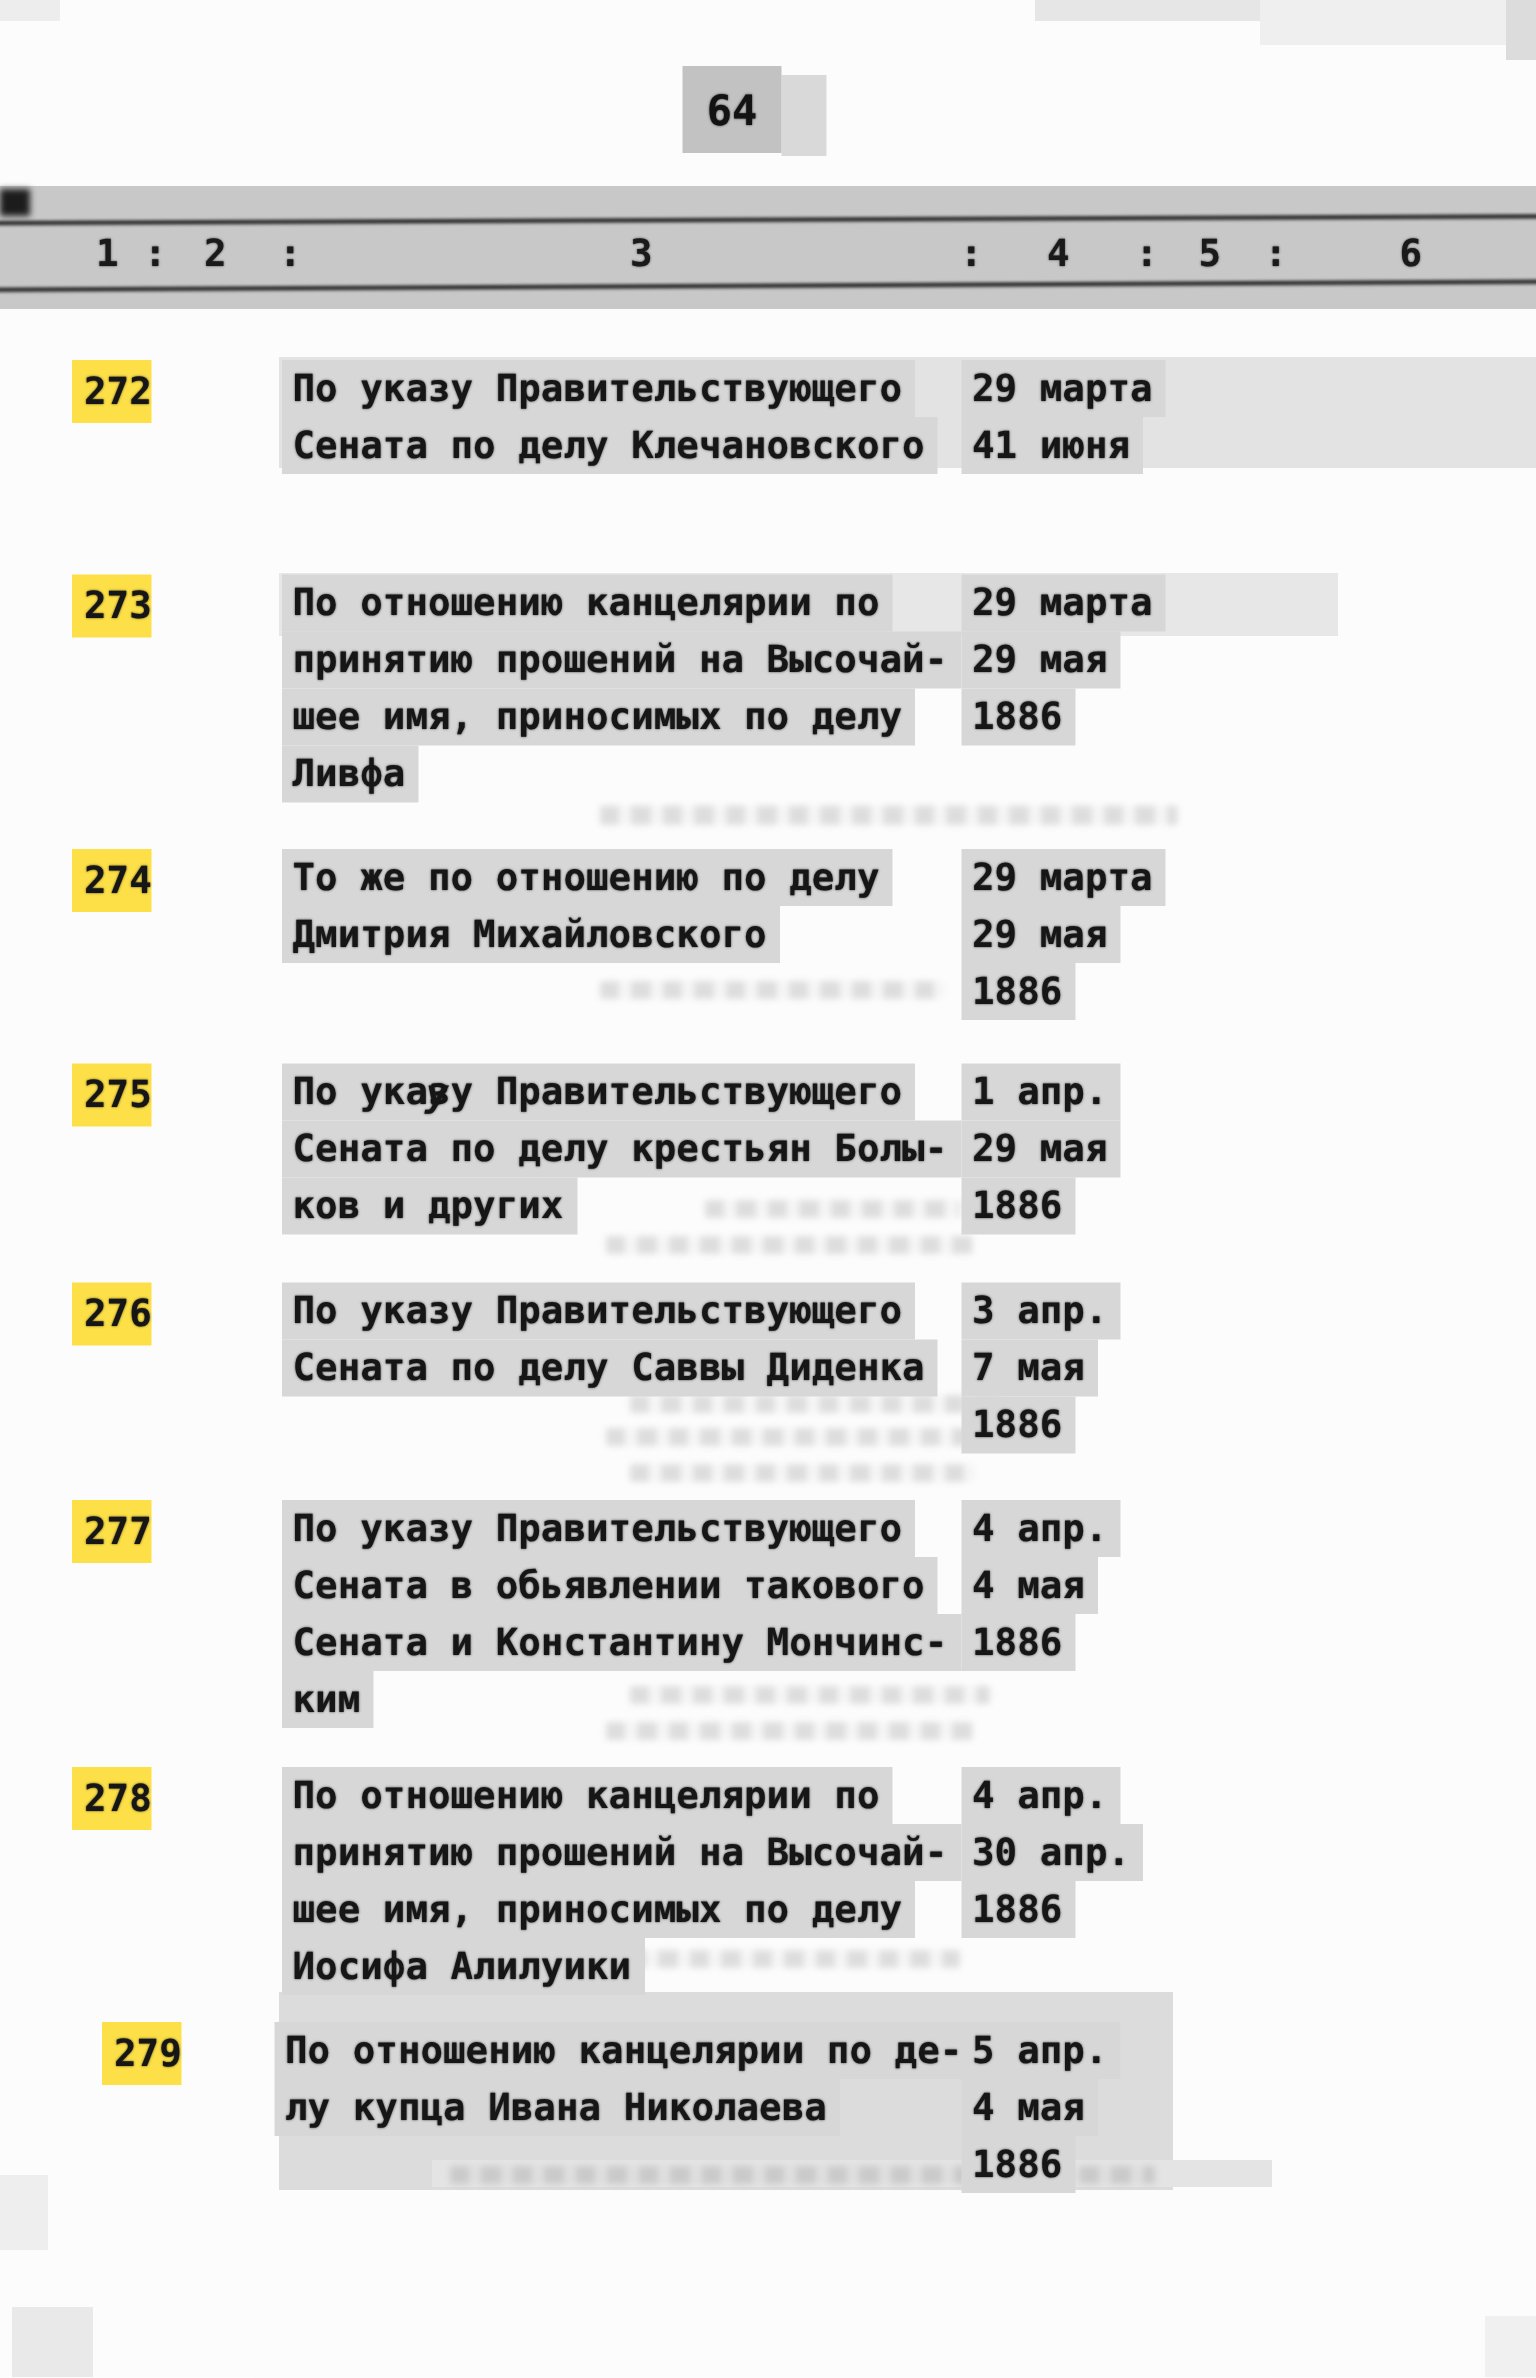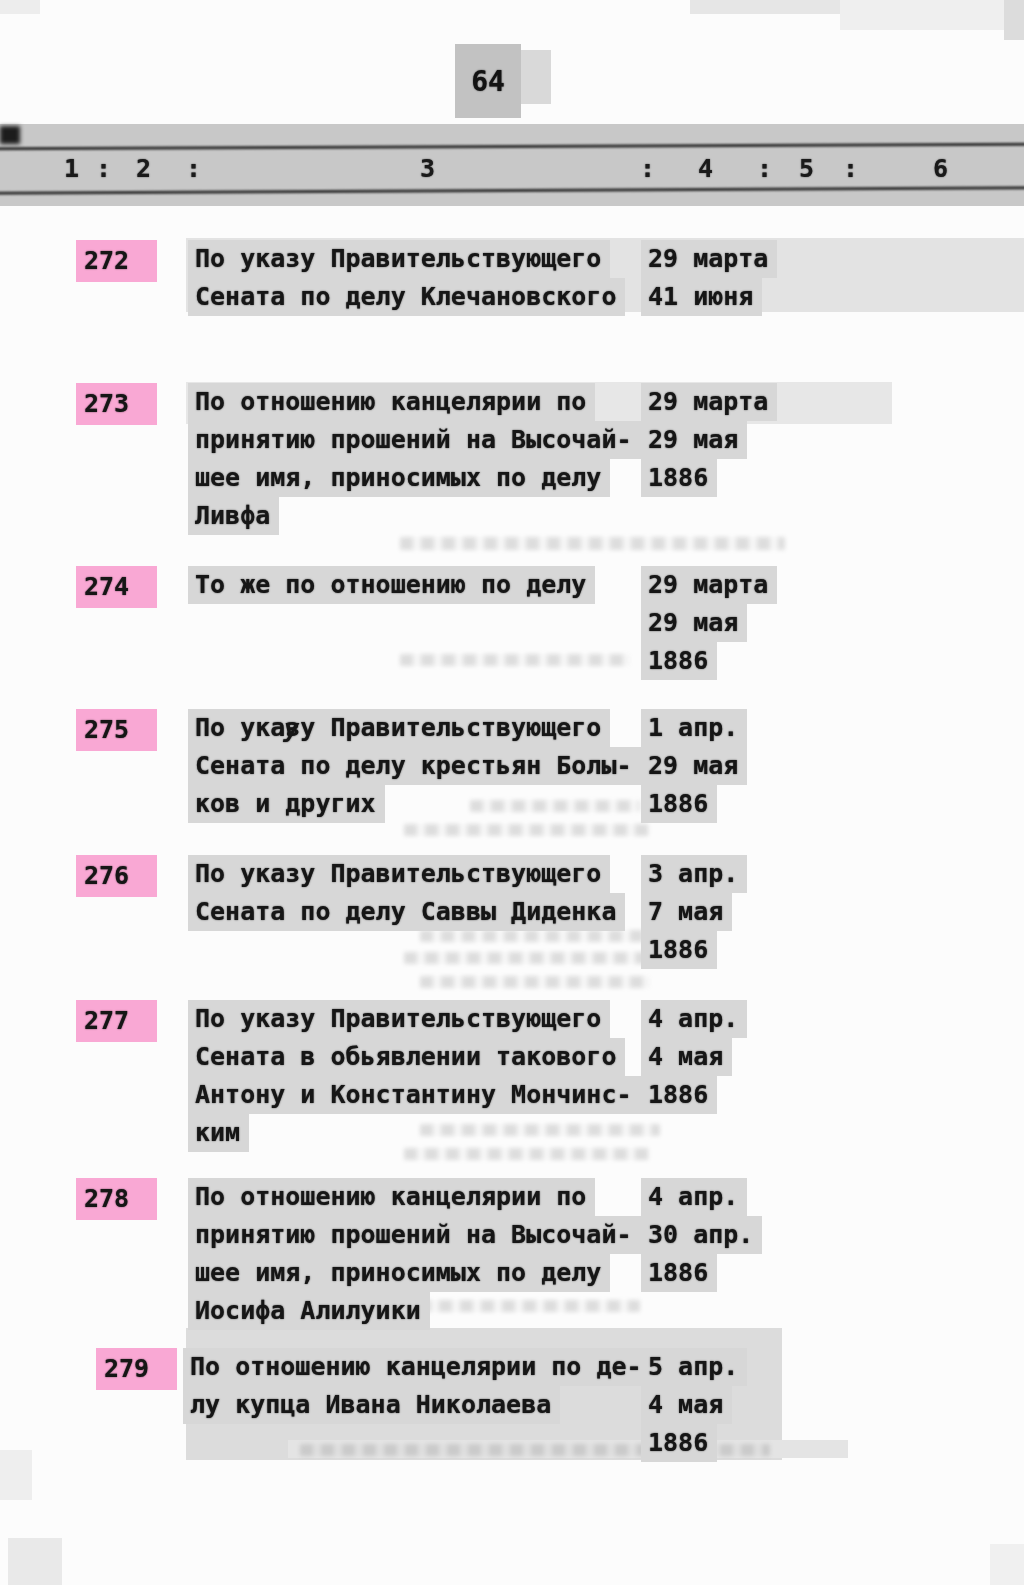--- a/index.html
+++ b/index.html
@@ -7,21 +7,21 @@
     position:relative;
     width:1024px;height:1585px;
     background:#fcfcfc;
     overflow:hidden;
     font-family:"DejaVu Sans Mono", monospace;
     color:#161616;
   }
   .patch{position:absolute;z-index:0;}
   
   .pageno-box{
-    position:absolute;left:455px;top:44px;width:66px;height:74px;
+    position:absolute;left:455px;top:44px;width:66px;height:58px;
     background:#c2c2c2;z-index:2;
     display:flex;align-items:center;justify-content:center;
   }
   .pageno-box .num{
     font-size:28px;font-weight:bold;color:#131313;
     text-shadow:0 0 1.5px rgba(10,10,10,.85);
     filter:blur(.4px);
   }
   
   .band{
@@ -43,24 +43,23 @@
     font-size:25px;font-weight:bold;color:#1a1a1a;
     text-shadow:0 0 1.5px rgba(15,15,15,.8);
     filter:blur(.4px);
   }
   
   .content{position:absolute;left:0;top:0;width:100%;height:100%;z-index:3;}
   .entry{position:absolute;left:0;width:1024px;}
   .entry .no{
     position:absolute;left:48px;top:0;
     font-size:25px;font-weight:bold;line-height:38px;
-    background:#f9a8d4;padding:2px 28px 2px 8px;
+    background:#fde047;padding:2px 0 2px 8px;
     text-shadow:0 0 1.5px rgba(15,15,15,.8);
     filter:blur(.35px);
-    margin-left:28px;
   }
   .entry .desc{position:absolute;left:195px;top:0;width:470px;}
   .entry .dates{position:absolute;left:648px;top:0;width:170px;}
   .tline{height:38px;white-space:nowrap;}
   .tline>span{
     display:inline-block;
     font-size:25px;font-weight:bold;line-height:34px;
     background:#d7d7d7;padding:2px 9px 2px 7px;margin-left:-7px;
     text-shadow:0 0 1.6px rgba(15,15,15,.8);
     filter:blur(.38px);
@@ -163,20 +162,21 @@
           <div class="tline"><span>29 марта</span></div>
           <div class="tline"><span>29 мая</span></div>
           <div class="tline"><span>1886</span></div>
         </div>
     </div>
 
     <div class="entry" style="top: 566px;">
       <span class="no">274</span>
       <div class="desc">
           <div class="tline"><span>То же по отношению по делу</span></div>
+          <div class="tline"><span>Дмитрия Михайловского</span></div>
         </div>
       <div class="dates">
           <div class="tline"><span>29 марта</span></div>
           <div class="tline"><span>29 мая</span></div>
           <div class="tline"><span>1886</span></div>
         </div>
     </div>
 
     <div class="entry" style="top: 709px;">
       <span class="no">275</span>
@@ -203,21 +203,21 @@
           <div class="tline"><span>7 мая</span></div>
           <div class="tline"><span>1886</span></div>
         </div>
     </div>
 
     <div class="entry" style="top: 1000px;">
       <span class="no">277</span>
       <div class="desc">
           <div class="tline"><span>По указу Правительствующего</span></div>
           <div class="tline"><span>Сената в обьявлении такового</span></div>
-          <div class="tline"><span>Антону и Константину Мончинс-</span></div>
+          <div class="tline"><span>Сената и Константину Мончинс-</span></div>
           <div class="tline"><span>ким</span></div>
         </div>
       <div class="dates">
           <div class="tline"><span>4 апр.</span></div>
           <div class="tline"><span>4 мая</span></div>
           <div class="tline"><span>1886</span></div>
         </div>
     </div>
 
     <div class="entry" style="top: 1178px;">

